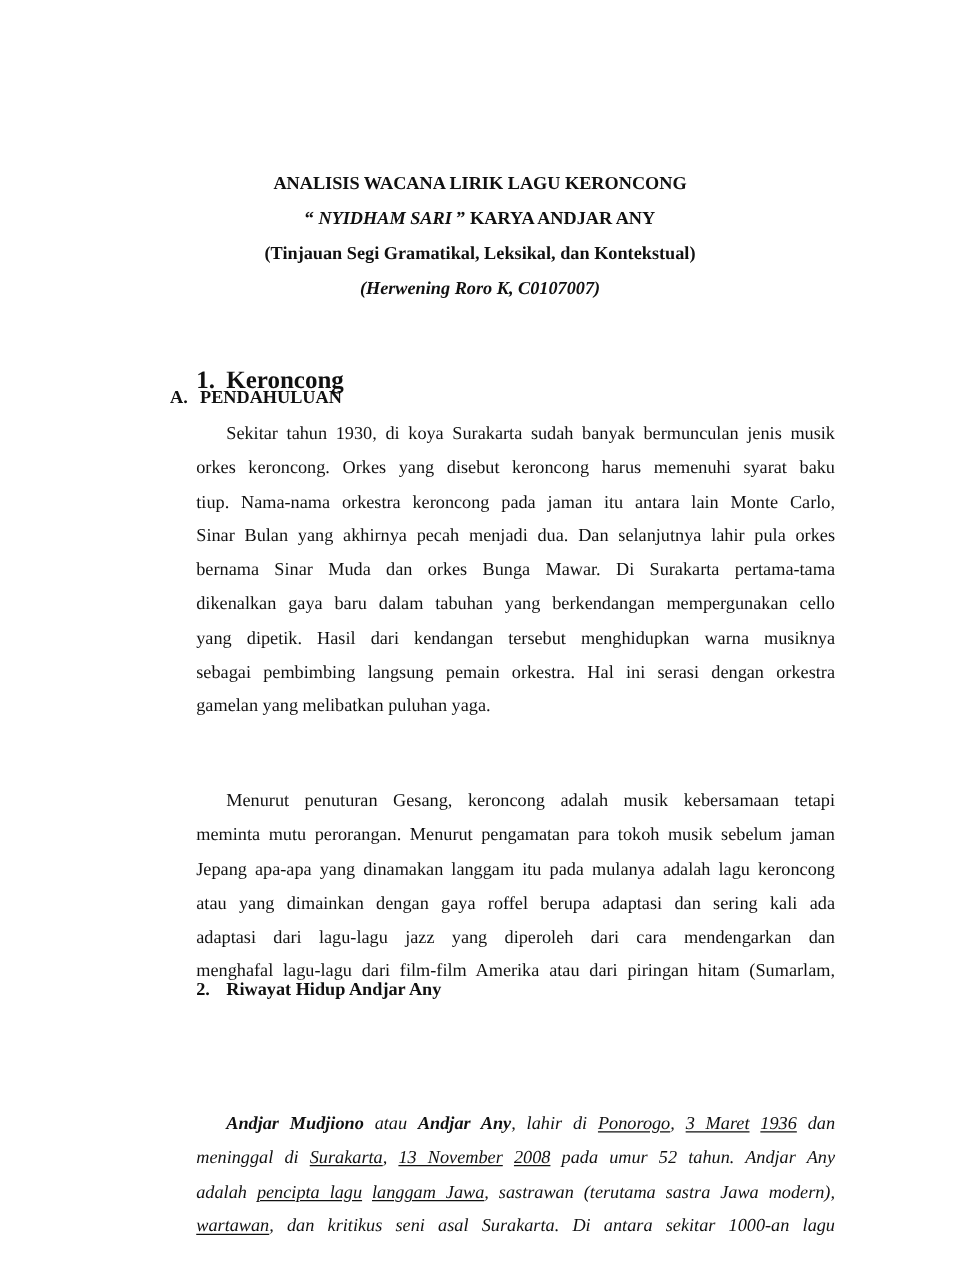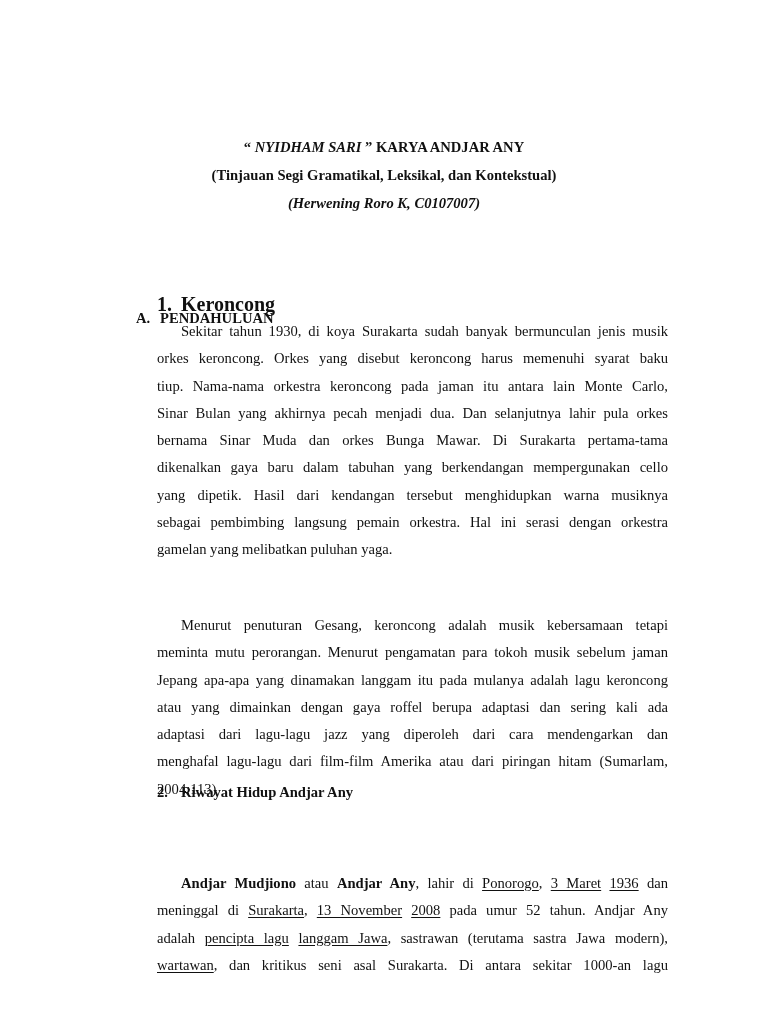--- a/index.html
+++ b/index.html
@@ -12,32 +12,33 @@
     .italic { font-style: italic; }
     .heading-a { position: absolute; left: 136px; top: 268px; font-size: 14.6px; font-weight: bold; line-height: 20px; margin-top: 40px; }
     .heading-a .num { display: inline-block; width: 24px; }
     .heading-1 { position: absolute; left: 157px; top: 294px; font-size: 20px; font-weight: bold; line-height: 20px; }
     .heading-1 .num { display: inline-block; width: 24px; }
     .heading-2 { position: absolute; left: 157px; top: 782px; font-size: 14.6px; font-weight: bold; line-height: 20px; }
     .heading-2 .num { display: inline-block; width: 24px; }
     .para { position: absolute; left: 157px; width: 511px; font-size: 14.6px; line-height: 27.3px; text-align: justify; }
     .para .line { display: block; height: 27.3px; white-space: nowrap; text-align-last: justify; text-align: justify; }
     .para .line.last { text-align-last: left; }
-    .para .line.indent { padding-left: 24px; }
+    .para .line.indent { padding-left: 24px; margin-top: 16px; }
     .p1 { top: 318px; }
     .p2 { top: 612px; }
-    .p3 { top: 870px; }
+    .p3 { top: 870px; font-style: italic; }
     u { text-decoration: underline; text-underline-offset: 2px; }
   </style>
 </head>
 <body>
 
 <div class="page">
 
   <div class="title-block">
+    <div class="title-line bold">ANALISIS WACANA LIRIK LAGU KERONCONG</div>
     <div class="title-line bold">
       <span>“ </span><span class="italic">NYIDHAM SARI</span><span> ”</span><span> KARYA ANDJAR ANY</span>
     </div>
     <div class="title-line bold">(Tinjauan Segi Gramatikal, Leksikal, dan Kontekstual)</div>
     <div class="title-line bold italic">(Herwening Roro K, C0107007)</div>
   </div>
 
   <div class="heading-a">
     <span class="num">A.</span><span>PENDAHULUAN</span>
   </div>
@@ -58,21 +59,20 @@
     <span class="line last">gamelan yang melibatkan puluhan yaga.</span>
   </div>
 
   <div class="para p2">
     <span class="line indent">Menurut penuturan Gesang, keroncong adalah musik kebersamaan tetapi</span>
     <span class="line">meminta mutu perorangan. Menurut pengamatan para tokoh musik sebelum jaman</span>
     <span class="line">Jepang apa-apa yang dinamakan langgam itu pada mulanya adalah lagu keroncong</span>
     <span class="line">atau yang dimainkan dengan gaya roffel berupa adaptasi dan sering kali ada</span>
     <span class="line">adaptasi dari lagu-lagu jazz yang diperoleh dari cara mendengarkan dan</span>
     <span class="line">menghafal lagu-lagu dari film-film Amerika atau dari piringan hitam (Sumarlam,</span>
-    <span class="line last">2004:113)</span>
   </div>
 
   <div class="heading-2">
     <span class="num">2.</span><span>Riwayat Hidup Andjar Any</span>
   </div>
 
   <div class="para p3">
     <span class="line indent"><b>Andjar Mudjiono</b><span> atau </span><b>Andjar Any</b><span>, lahir di </span><u>Ponorogo</u><span>, </span><u>3 Maret</u><span> </span><u>1936</u><span>  dan</span></span>
     <span class="line"><span> meninggal di </span><u>Surakarta</u><span>, </span><u>13 November</u><span> </span><u>2008</u><span> pada umur 52 tahun. Andjar Any</span></span>
     <span class="line"><span>adalah </span><u>pencipta lagu</u><span> </span><u>langgam Jawa</u><span>, sastrawan (terutama sastra Jawa modern),</span></span>

